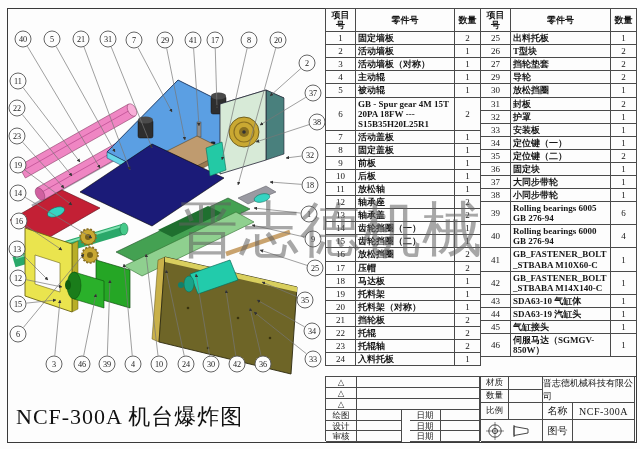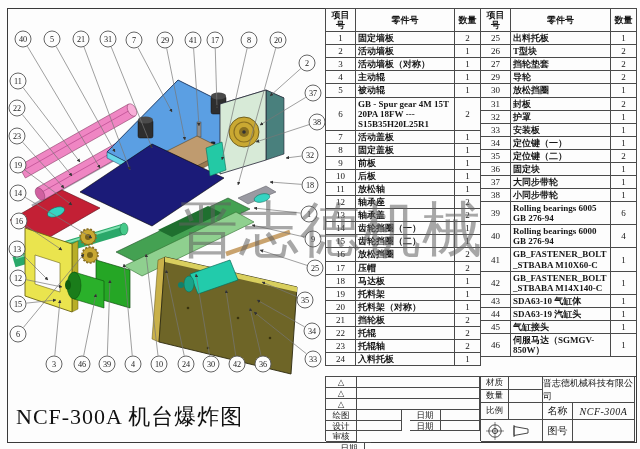--- a/index.html
+++ b/index.html
@@ -31,21 +31,21 @@
   .rev-rest{flex:1;border-right:1px solid #4a4a4a;border-bottom:1px solid #4a4a4a;}
   .sc{border-right:1px solid #4a4a4a;border-bottom:1px solid #4a4a4a;font-size:8.5px;
       line-height:10px;text-align:center;color:#161616;}
   .sc.l{width:30px;text-align:center;} .sc.b1{width:44px;} .sc.d{width:30px;margin-left:8px;} .sc.b2{flex:1;}
   .tb-right{width:156px;display:grid;grid-template-columns:28px 34px 30px 62px;
       grid-template-rows:13px 13px 17px 22px;border-left:1px solid #4a4a4a;border-top:1px solid #4a4a4a;}
   .gc{border-right:1px solid #4a4a4a;border-bottom:1px solid #4a4a4a;font-size:8.5px;
       display:flex;align-items:center;justify-content:center;color:#161616;}
   .gc.company{grid-column:3/5;grid-row:1/3;font-size:9px;letter-spacing:0;}
   .gc.sym{grid-column:1/3;}
-  .gc.namelab{font-size:10px;} .gc.nameval{font-size:10px;letter-spacing:0.5px;font-style:italic;}
+  .gc.namelab{font-size:10px;} .gc.nameval{font-size:10px;letter-spacing:0.5px;}
   .gc.dnolab{font-size:10px;}
 </style>
 </head>
 <body>
 
 <div class="sheet">
   <div class="frame"></div>
 
   <svg id="diagram" class="diagram" width="318" height="370" viewBox="0 0 318 370">
     <defs>
@@ -572,21 +572,21 @@
             <div class="sc b1"></div>
             <div class="sc d">日期</div>
             <div class="sc b2"></div>
           </div>
           <div class="sign-row" style="height: 10.6px;">
             <div class="sc l">设计</div>
             <div class="sc b1"></div>
             <div class="sc d">日期</div>
             <div class="sc b2"></div>
           </div>
-          <div class="sign-row" style="height: 10.6px; flex-direction: column;">
+          <div class="sign-row" style="height: 10.6px;">
             <div class="sc l">审核</div>
             <div class="sc b1"></div>
             <div class="sc d">日期</div>
             <div class="sc b2"></div>
           </div>
         </div>
     </div>
     <div class="tb-right">
       <div class="gc">材质</div>
       <div class="gc"></div>

